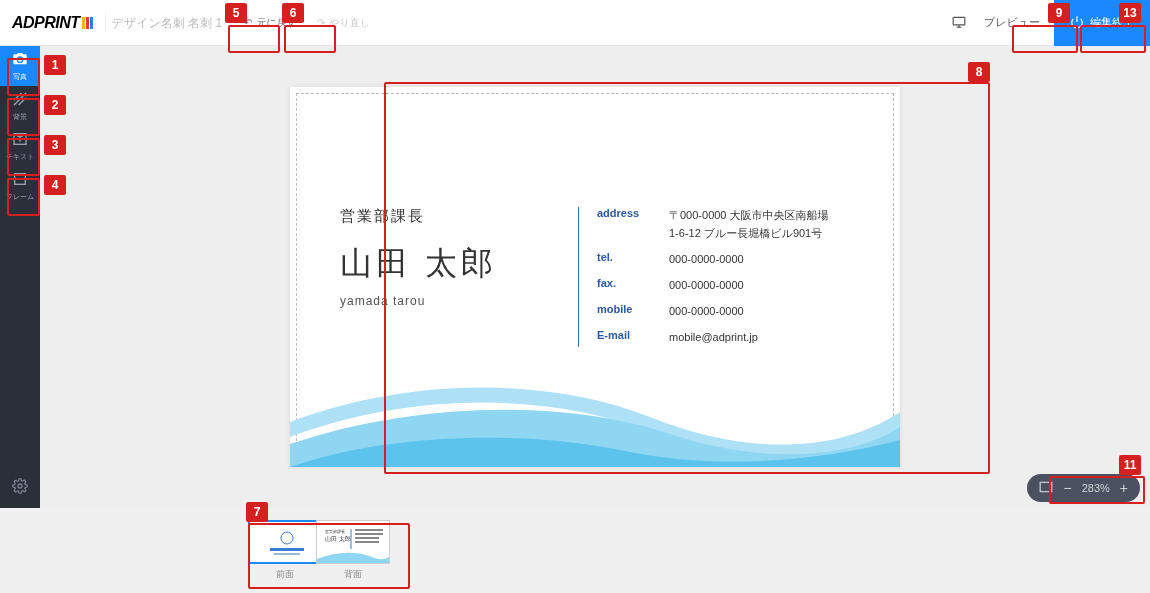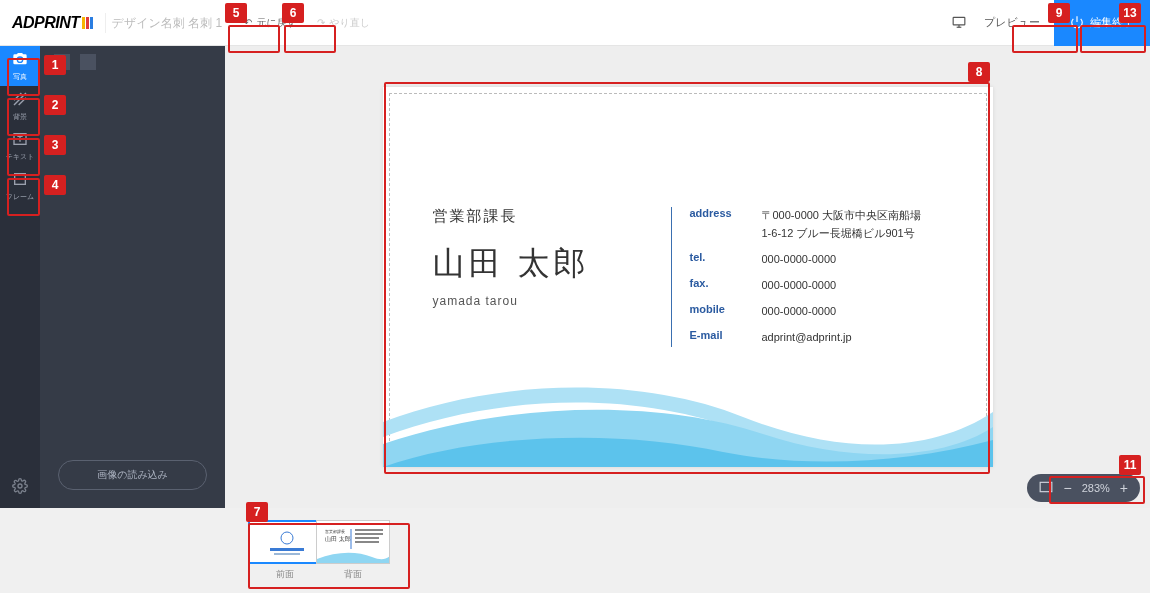--- a/index.html
+++ b/index.html
@@ -130,29 +130,20 @@
     </div>
     <div class="rail-spacer"></div>
     <div class="rail-settings">
       <span><svg width="16" height="16" viewBox="0 0 24 24" fill="none" stroke="currentColor" stroke-width="2">
             <circle cx="12" cy="12" r="3"></circle>
             <path d="M19.4 15a1.7 1.7 0 0 0 .3 1.8l.1.1a2 2 0 1 1-2.8 2.8l-.1-.1a1.7 1.7 0 0 0-1.8-.3 1.7 1.7 0 0 0-1 1.5V21a2 2 0 1 1-4 0v-.1a1.7 1.7 0 0 0-1-1.5 1.7 1.7 0 0 0-1.8.3l-.1.1a2 2 0 1 1-2.8-2.8l.1-.1a1.7 1.7 0 0 0 .3-1.8 1.7 1.7 0 0 0-1.5-1H3a2 2 0 1 1 0-4h.1a1.7 1.7 0 0 0 1.5-1 1.7 1.7 0 0 0-.3-1.8l-.1-.1a2 2 0 1 1 2.8-2.8l.1.1a1.7 1.7 0 0 0 1.8.3H9a1.7 1.7 0 0 0 1-1.5V3a2 2 0 1 1 4 0v.1a1.7 1.7 0 0 0 1 1.5 1.7 1.7 0 0 0 1.8-.3l.1-.1a2 2 0 1 1 2.8 2.8l-.1.1a1.7 1.7 0 0 0-.3 1.8V9c.6.2 1.1.7 1.5 1H21a2 2 0 1 1 0 4h-.1a1.7 1.7 0 0 0-1.5 1z"></path>
           </svg></span>
     </div>
   </div>
 
-  <div class="side-panel">
-    <div class="view-switch">
-      <div class="view-switch-btn grid"></div>
-      <div class="view-switch-btn"></div>
-    </div>
-    <div class="load-btn-wrap">
-      <button class="load-btn">画像の読み込み</button>
-    </div>
-  </div>
 
   <div class="canvas-area">
     <div class="card">
       <div class="guide"></div>
       <div class="card-content">
         <div class="left-col">
           <div class="role">営業部課長</div>
           <div class="name-jp">山田 太郎</div>
           <div class="name-en">yamada tarou</div>
         </div>
@@ -161,21 +152,21 @@
           <div class="field-lbl">address</div>
           <div class="field-val" style="white-space:pre-line">〒000-0000 大阪市中央区南船場
 1-6-12 ブルー長堀橋ビル901号</div>
           <div class="field-lbl">tel.</div>
           <div class="field-val">000-0000-0000</div>
           <div class="field-lbl">fax.</div>
           <div class="field-val">000-0000-0000</div>
           <div class="field-lbl">mobile</div>
           <div class="field-val">000-0000-0000</div>
           <div class="field-lbl">E-mail</div>
-          <div class="field-val">adprint@adprint.jp</div>
+          <div class="field-val">mobile@adprint.jp</div>
         </div>
       </div>
       <svg class="wave" viewBox="0 0 610 95" preserveAspectRatio="none">
         <path d="M0,50 C120,5 260,5 360,45 C460,85 550,80 610,40 L610,70 C550,95 460,100 360,60 C260,20 120,20 0,65 Z" fill="#aee1f5"></path>
         <path d="M0,72 C130,28 280,28 380,62 C470,92 560,88 610,55 L610,95 L0,95 Z" fill="#8fd6f2"></path>
         <path d="M0,95 C100,60 240,58 340,80 C420,96 520,92 610,68 L610,95 Z" fill="#5cc3ec"></path>
       </svg>
     </div>
     <div class="zoom">
       <span><svg width="14" height="12" viewBox="0 0 24 20" fill="none" stroke="#cfd3db" stroke-width="2">

